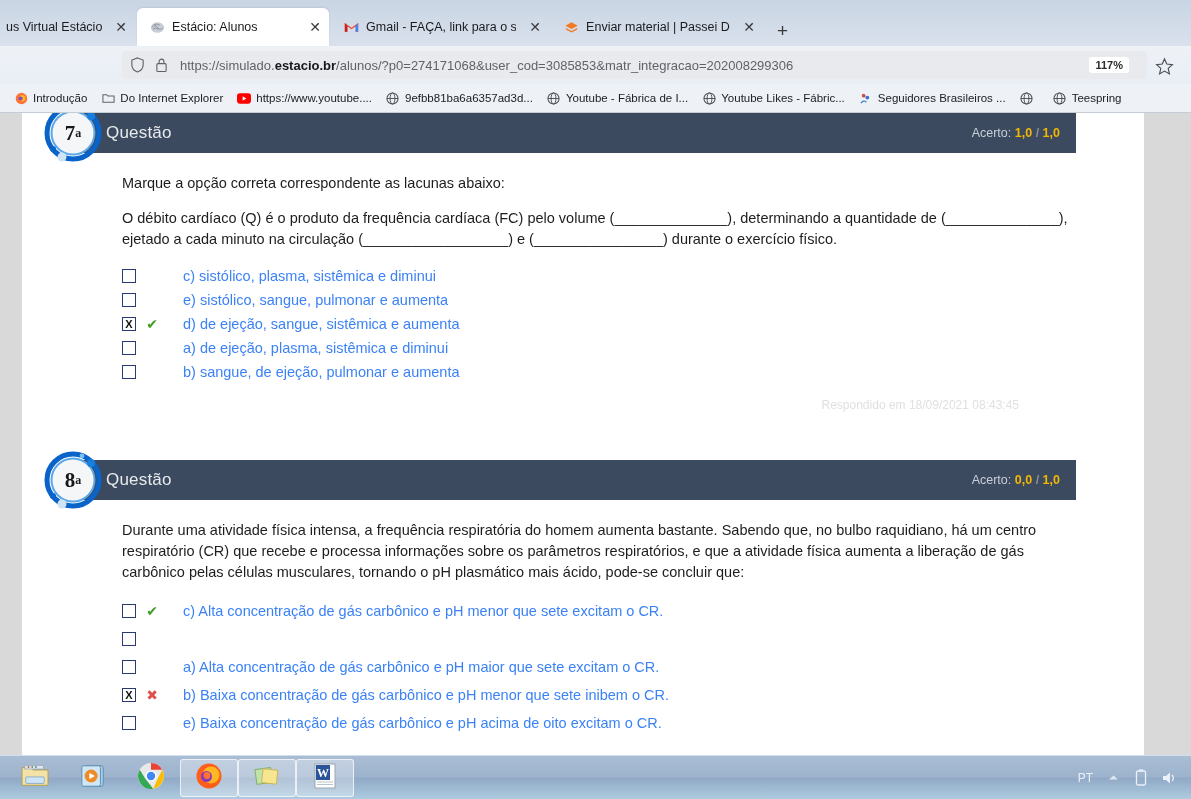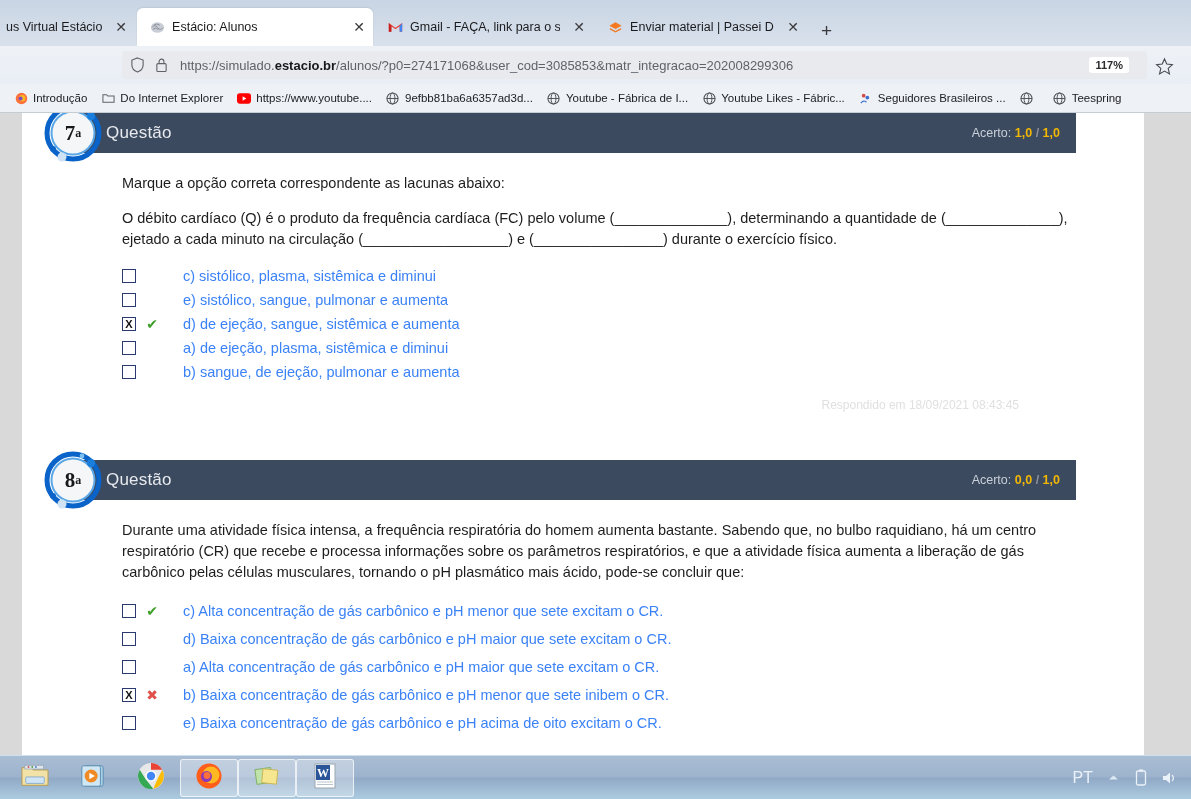--- a/index.html
+++ b/index.html
@@ -101,36 +101,36 @@
   .q-spacer { height: 48px; }
 
   
   #taskbar {
     position:absolute; left:0; bottom:0; width:1191px; height:44px;
     background: linear-gradient(to bottom, #a9bdd4 0%, #9db3cd 48%, #91a9c6 52%, #accbe0 100%);
     border-top:1px solid #cfe0ee; display:flex; align-items:center; padding: 0 6px;
   }
   .tb-item { width:58px; height:38px; display:flex; align-items:center; justify-content:center; border-radius:3px; }
   .tb-item.running { background: rgba(255,255,255,.30); border:1px solid rgba(255,255,255,.7); }
-  #tray { margin-left:auto; display:flex; align-items:center; gap:12px; padding-right:8px; color:#eaf1f8; font-size:16px; }
+  #tray { margin-left:auto; display:flex; align-items:center; gap:12px; padding-right:8px; color:#eaf1f8; font-size:12px; }
   .tray-ico { width:16px; height:18px; display:flex; align-items:center; justify-content:center; }
 </style>
 </head>
 <body>
 
 <div id="browser-chrome">
 
   <div id="tab-strip">
 
     <div class="tab" style="margin-left:-6px;">
       <span class="tab-title">us Virtual Estácio</span>
       <span class="tab-close">✕</span>
     </div>
 
-    <div class="tab active" style="width:236px;">
+    <div class="tab active" style="width:192px;">
       <span class="tab-favicon">
         <svg width="15" height="15" viewBox="0 0 16 16">
           <ellipse cx="8" cy="8" rx="7" ry="5.6" fill="#c9ced6"></ellipse>
           <path d="M2 8 Q5 4 8 8 T14 8" stroke="#8a9099" stroke-width="1" fill="none"></path>
           <path d="M3 10 Q6 7 9 10" stroke="#8a9099" stroke-width="1" fill="none"></path>
           <path d="M4 5.5 Q7 3 10.5 5.5" stroke="#8a9099" stroke-width="1" fill="none"></path>
         </svg>
       </span>
       <span class="tab-title">Estácio: Alunos</span>
       <span class="tab-close" style="margin-left:auto;">✕</span>
@@ -383,21 +383,20 @@
 
         <div class="options">
           <div class="opt-row">
             <span class="cbox"></span>
             <span class="mark ok">✔</span>
             <span class="opt-label">c) Alta concentração de gás carbônico e pH menor que sete excitam o CR.</span>
           </div>
           <div class="opt-row">
             <span class="cbox"></span>
             <span class="mark"></span>
-            <span class="opt-label">d) Baixa concentração de gás carbônico e pH maior que sete excitam o CR.</span>
           </div>
           <div class="opt-row">
             <span class="cbox"></span>
             <span class="mark"></span>
             <span class="opt-label">a) Alta concentração de gás carbônico e pH maior que sete excitam o CR.</span>
           </div>
           <div class="opt-row">
             <span class="cbox">X</span>
             <span class="mark bad">✖</span>
             <span class="opt-label">b) Baixa concentração de gás carbônico e pH menor que sete inibem o CR.</span>

